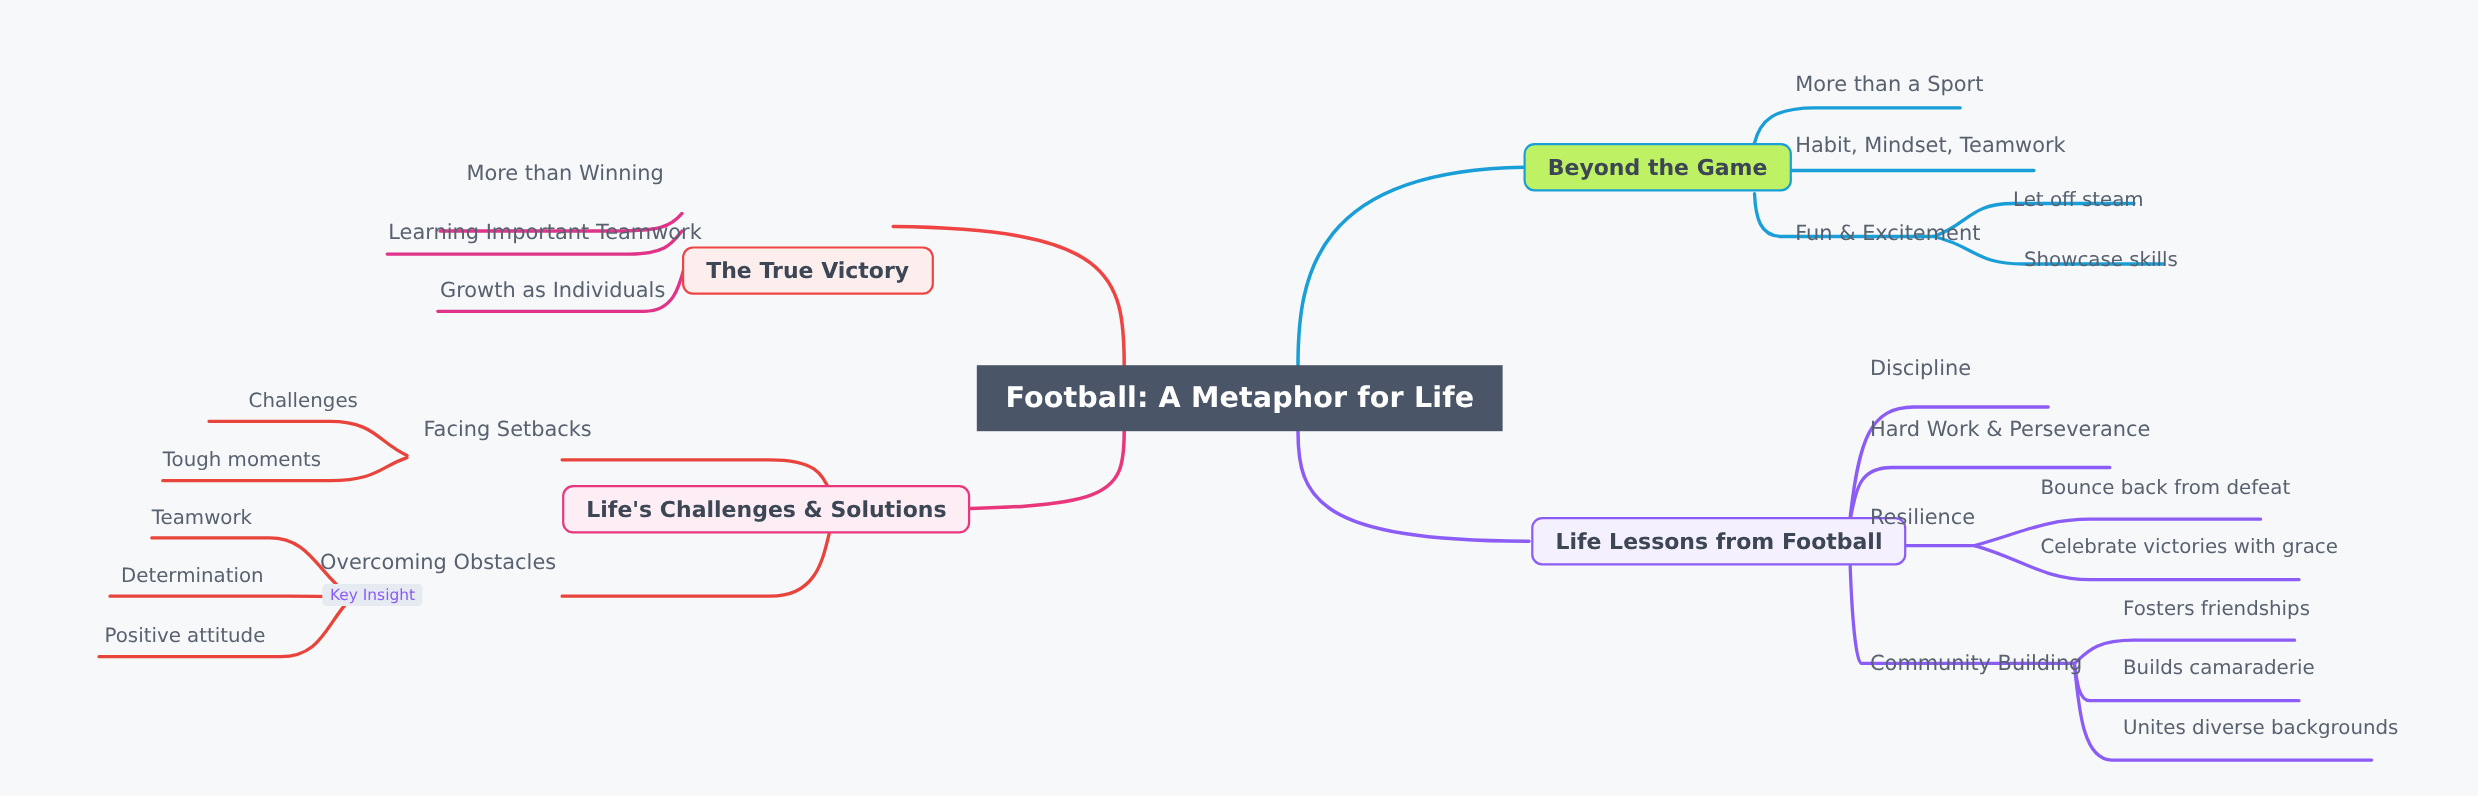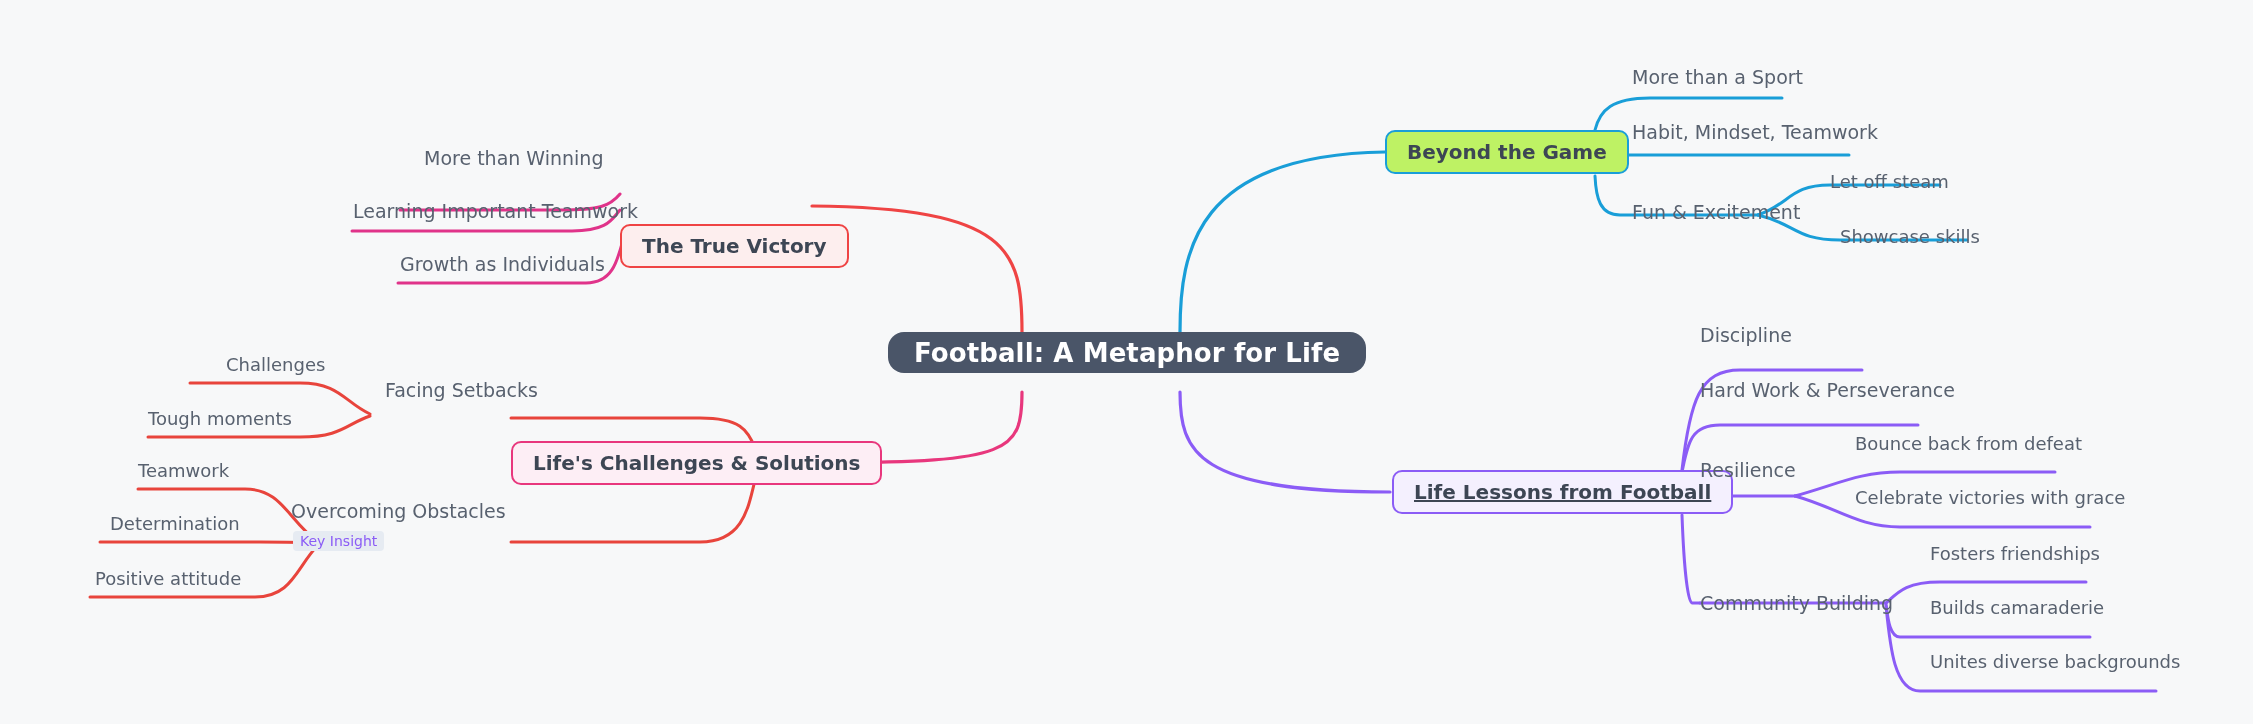--- a/index.html
+++ b/index.html
@@ -32,26 +32,26 @@
     position: absolute;
     box-sizing: border-box;
     display: flex;
     align-items: center;
     justify-content: center;
     white-space: nowrap;
   }
   .node-root {
     background: #4a5568;
     color: #ffffff;
-    border-radius: 16px;
+    border-radius: 0;
     font-size: 26px;
     font-weight: bold;
     letter-spacing: .1px;
     padding: 0 26px;
-    height: 41px;
+    height: 60px;
   }
   .node-branch {
     border-radius: 10px;
     border-width: 2.5px;
     border-style: solid;
     font-size: 20px;
     font-weight: bold;
     color: #3d4654;
     padding: 0 20px;
     height: 44px;
@@ -162,21 +162,21 @@
   <div class="leaf" style="left:291px; top:502px;">Overcoming Obstacles</div>
   <div class="badge" style="left:293px; top:531px;">Key Insight</div>
 
   <div class="leaf-sub" style="left:190px; top:356px;margin-left:36px;">Challenges</div>
   <div class="leaf-sub" style="left:148px; top:410px;">Tough moments</div>
 
   <div class="leaf-sub" style="left:138px; top:462px;">Teamwork</div>
   <div class="leaf-sub" style="left:110px; top:515px;">Determination</div>
   <div class="leaf-sub" style="left:95px; top:570px;">Positive attitude</div>
 
-  <div class="node node-branch" style="left:1392px; top:470px; border-color:#8b5cf6; background:#f4f0fe;text-decoration:underline;">
+  <div class="node node-branch" style="left:1392px; top:470px; border-color:#8b5cf6; background:#f4f0fe;">
     <span>Life Lessons from Football</span>
   </div>
 
   <div class="leaf" style="left:1700px; top:326px;">Discipline</div>
   <div class="leaf" style="left:1700px; top:381px;">Hard Work &amp; Perseverance</div>
   <div class="leaf" style="left:1700px; top:461px;">Resilience</div>
   <div class="leaf" style="left:1700px; top:594px;">Community Building</div>
 
   <div class="leaf-sub" style="left:1855px; top:435px;">Bounce back from defeat</div>
   <div class="leaf-sub" style="left:1855px; top:489px;">Celebrate victories with grace</div>

